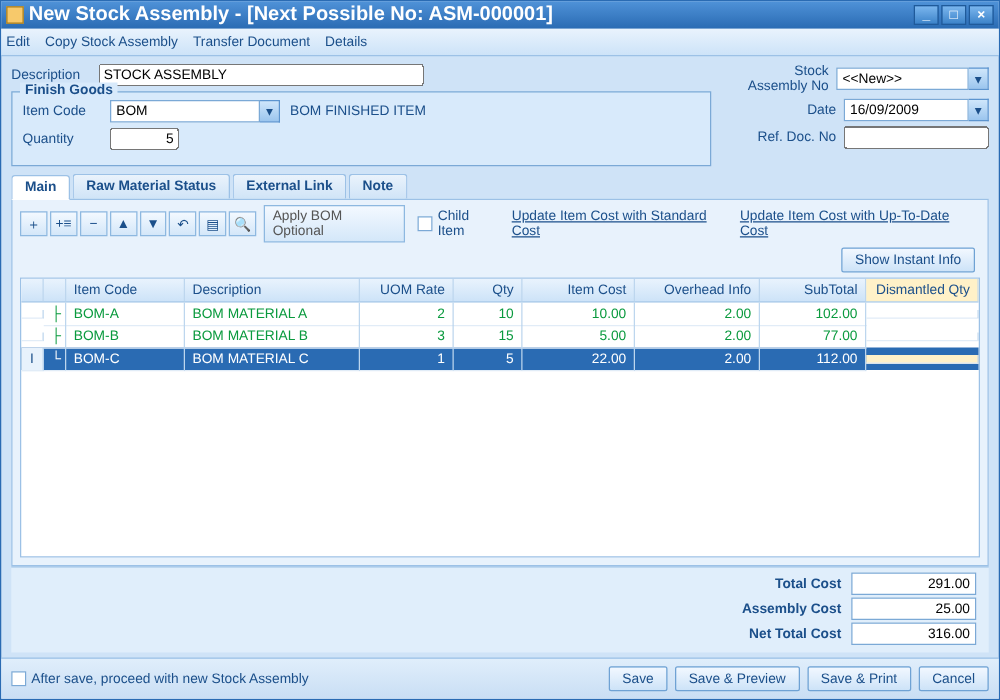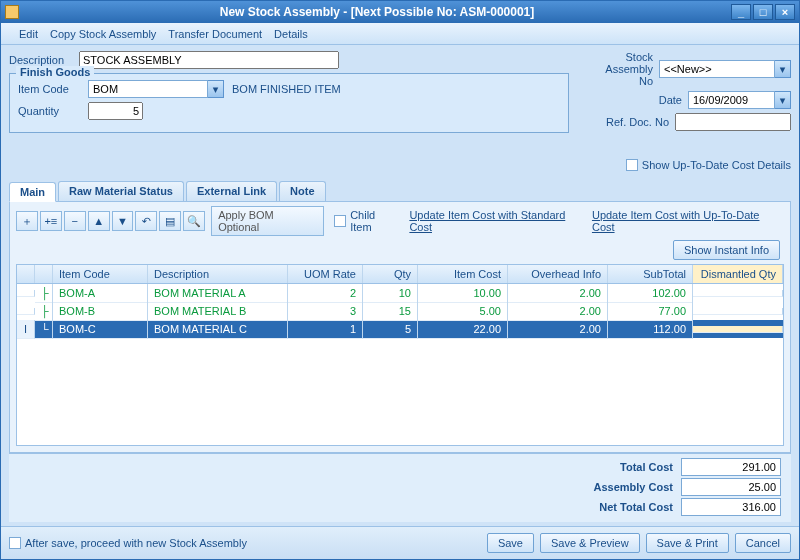--- a/index.html
+++ b/index.html
@@ -1,23 +1,23 @@
 <!DOCTYPE html>
 <html><head>
 <meta charset="utf-8">
 <style>
   * { box-sizing: border-box; font-family: Tahoma, Arial, sans-serif; font-size: 11px; }
   body { margin: 0; background: #c3dcf2; width: 800px; height: 560px; overflow: hidden; }
   .window { width: 800px; height: 560px; border: 1px solid #2a6bb3; background: #cfe3f7; display: flex; flex-direction: column; }
   .titlebar { height: 22px; background: linear-gradient(#4f92d8,#2a6bb3); color: #fff; display: flex; align-items: center; padding: 0 4px; font-weight: bold; }
   .titlebar .icon { width: 14px; height: 14px; margin-right: 4px; background:#f7c96b; border:1px solid #a67b1b; }
-  .titlebar .title { flex: 1; font-size: 12px; text-align: center; }
+  .titlebar .title { flex: 1; font-size: 16px; }
   .winbtns { display: flex; gap: 2px; }
   .winbtn { width: 20px; height: 16px; background: linear-gradient(#7bb6ee,#3c83c9); border: 1px solid #1f5a9a; display:flex; align-items:center; justify-content:center; color:#fff; font-weight:bold; cursor:pointer; }
-  .menubar { height: 22px; background: linear-gradient(#e9f3fd,#cde3f8); display: flex; align-items: center; padding: 0 18px; gap: 12px; border-bottom: 1px solid #9cc1e6; }
+  .menubar { height: 22px; background: linear-gradient(#e9f3fd,#cde3f8); display: flex; align-items: center; padding: 0 4px; gap: 12px; border-bottom: 1px solid #9cc1e6; }
   .menubar span { color: #1b4f8a; cursor: pointer; }
   .content { flex: 1; padding: 6px 8px 4px 8px; display: flex; flex-direction: column; }
   .toprow { display: flex; gap: 20px; }
   .toprow .left { flex: 1; }
   .label { color: #1b4f8a; }
   .row { display: flex; align-items: center; margin-bottom: 4px; }
   .row .lab { width: 70px; text-align: left; }
   .fieldset { border: 1px solid #7ba9d6; padding: 6px 8px 8px 8px; margin-top: 4px; position: relative; background: #d8eafb; }
   .fieldset .legend { position: absolute; top: -8px; left: 6px; background: #d8eafb; padding: 0 4px; color:#1b4f8a;font-weight:bold; }
   .combo { display:flex; }
@@ -101,44 +101,38 @@
           <div class="row">
             <div class="lab label">Quantity</div>
             <input class="txt" style="width: 55px; text-align: right;" value="5">
           </div>
         </div>
       </div>
       <div class="rightpanel">
         <div class="rrow">
           <div class="rlab">Stock Assembly No</div>
           <div class="combo">
-            <input style="width: 116px;" value="&lt;&lt;New&gt;&gt;">
+            <input style="width: 106px;" value="&lt;&lt;New&gt;&gt;">
             <div class="arrow">
                 <span>▾</span>
               </div>
           </div>
         </div>
         <div class="rrow">
           <div class="rlab">Date</div>
           <div class="combo">
-            <input style="width: 87px;" value="16/09/2009">
+            <input style="width: 100px;" value="16/09/2009">
             <div class="arrow">
                 <span>▾</span>
               </div>
           </div>
         </div>
         <div class="rrow">
           <div class="rlab">Ref. Doc. No</div>
           <input class="txt" style="width: 116px;" value="">
-        </div>
-        <div class="rrow" style="margin-top:28px">
-          <div class="chk">
-            <div class="box"></div>
-            <span>Show Up-To-Date Cost Details</span>
-          </div>
         </div>
       </div>
     </div>
 
     <div style="height:6px"></div>
     <div class="tabs">
       <div class="tab active">Main</div>
       <div class="tab">Raw Material Status</div>
       <div class="tab">External Link</div>
       <div class="tab">Note</div>

